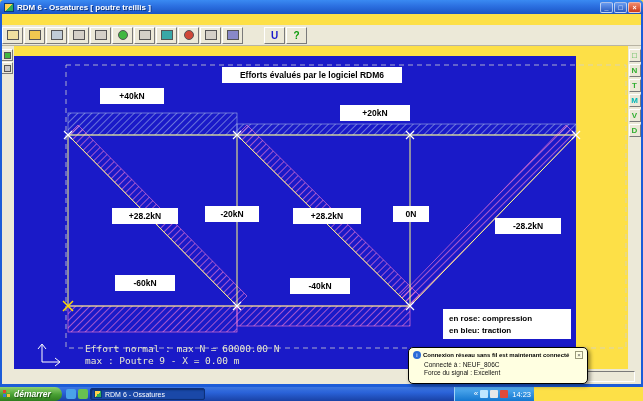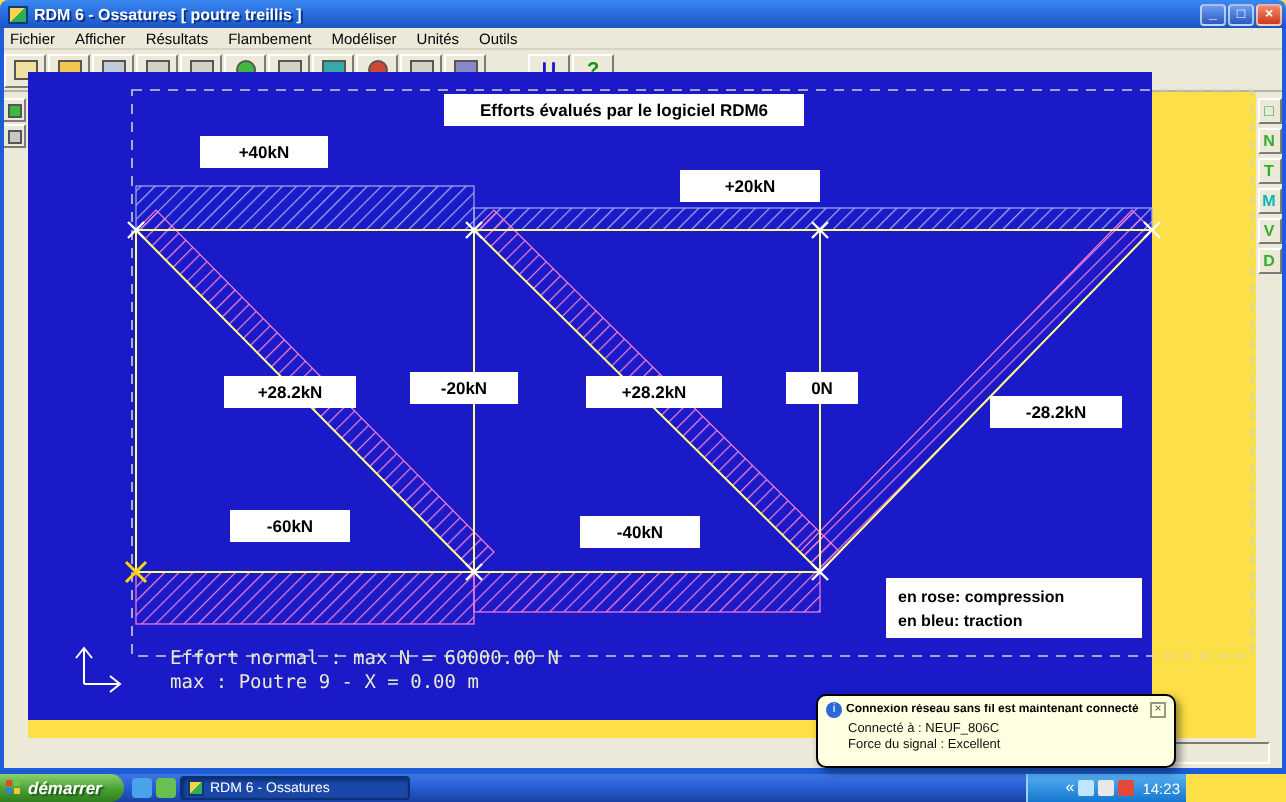--- a/index.html
+++ b/index.html
@@ -36,21 +36,21 @@
     display:flex; align-items:center; justify-content:center; }
   .mini-chip { width:7px; height:7px; border:1px solid #555; }
 
   .right-strip { position:absolute; left:628px; top:46px; width:13px; height:323px; background:#ece9d8; padding-top:3px; }
   .rb { display:block; width:12px; height:13px; margin:0 auto 2px auto; background:#ece9d8; border:1px solid;
     border-color:#fff #7a7a7a #7a7a7a #fff; font-size:8px; font-weight:bold; line-height:11px; text-align:center; padding:0; }
 
   .side-border { position:absolute; top:14px; width:2px; height:373px; background:#1c5cd8; }
   .bottom-border { position:absolute; left:0; top:384px; width:643px; height:3px; background:#1c5cd8; }
 
-  .canvas { position:absolute; left:14px; top:36px; width:562px; height:324px;text-decoration:underline; }
+  .canvas { position:absolute; left:14px; top:56px; width:562px; height:324px;text-decoration:underline; }
 
   .statusbar { position:absolute; left:2px; top:369px; width:639px; height:15px; background:#ece9d8; }
   .units-cell { position:absolute; right:6px; top:2px; width:90px; height:11px; border:1px solid;
     border-color:#7a7a7a #fff #fff #7a7a7a; font-size:7px; line-height:10px; padding-left:3px; color:#222; }
 
   
   .lbox { fill:#ffffff; }
   .ltext { font:bold 8.5px "Liberation Sans",sans-serif; fill:#000; text-anchor:middle; }
   .ttext { font:bold 8.5px "Liberation Sans",sans-serif; fill:#000; text-anchor:middle; }
   .legtext { font:bold 8px "Liberation Sans",sans-serif; fill:#000; }
@@ -62,21 +62,21 @@
   
   .balloon { position:absolute; left:408px; top:347px; width:180px; height:37px; background:#ffffe1;
     border:1px solid #000; border-radius:5px; box-shadow:2px 2px 4px rgba(0,0,0,.45); padding:3px 4px; z-index:20; }
   .balloon-head { display:flex; align-items:center; gap:2px; }
   .binfo { width:8px; height:8px; border-radius:50%; background:#2a6ad8; color:#fff; font-size:6px; line-height:8px; text-align:center; flex:0 0 auto; }
   .btitle { font-size:6px; font-weight:bold; color:#000; white-space:nowrap; overflow:hidden; flex:1; }
   .bclose { width:8px; height:8px; border:1px solid #9a9a7a; font-size:6px; line-height:6px; text-align:center; color:#555; flex:0 0 auto; background:#ffffe1; }
   .bbody { margin:2px 0 0 11px; font-size:6.5px; color:#111; line-height:8px; }
 
   
-  .taskbar { position:absolute; left:0; top:387px; width:593px; height:14px;
+  .taskbar { position:absolute; left:0; top:387px; width:534px; height:14px;
     background:linear-gradient(180deg,#3d77e0 0%,#2a62d8 40%,#1941a5 100%); }
   .start-btn { position:absolute; left:0; top:0; width:62px; height:14px; border:none;
     background:linear-gradient(180deg,#8ed06f,#48a033 55%,#2e7d1e); border-radius:0 7px 7px 0;
     color:#fff; font-style:italic; font-weight:bold; font-size:8.5px; display:flex; align-items:center; gap:3px; padding-left:3px;
     font-family:inherit; text-shadow:1px 1px 1px #1e5512; }
   .flag { width:8px; height:8px; display:grid; grid-template-columns:3px 3px; grid-template-rows:3px 3px; gap:1px; }
   .flag i { display:block; }
   .ql { position:absolute; left:66px; top:2px; display:flex; gap:2px; }
   .ql-icon { width:10px; height:10px; border-radius:2px; }
   .task-btn { position:absolute; left:90px; top:1px; width:115px; height:12px; background:#1a48a8;
@@ -96,29 +96,20 @@
 <div class="screen">
 
   <div class="titlebar">
     <span class="app-icon"></span>
     <span class="title-text">RDM 6 - Ossatures    [ poutre treillis ]</span>
     <span class="winbtn minb">_</span>
     <span class="winbtn maxb">□</span>
     <span class="winbtn closeb">×</span>
   </div>
 
-  <div class="menubar">
-    <span class="menu-item">Fichier</span>
-    <span class="menu-item">Afficher</span>
-    <span class="menu-item">Résultats</span>
-    <span class="menu-item">Flambement</span>
-    <span class="menu-item">Modéliser</span>
-    <span class="menu-item">Unités</span>
-    <span class="menu-item">Outils</span>
-  </div>
 
   <div class="toolbar">
     <button class="tb">
         <span class="chip" style="background: rgb(240, 224, 160);"></span>
       </button>
     <button class="tb">
         <span class="chip" style="background: rgb(240, 200, 80);"></span>
       </button>
     <button class="tb">
         <span class="chip" style="background: rgb(192, 204, 216);"></span>

